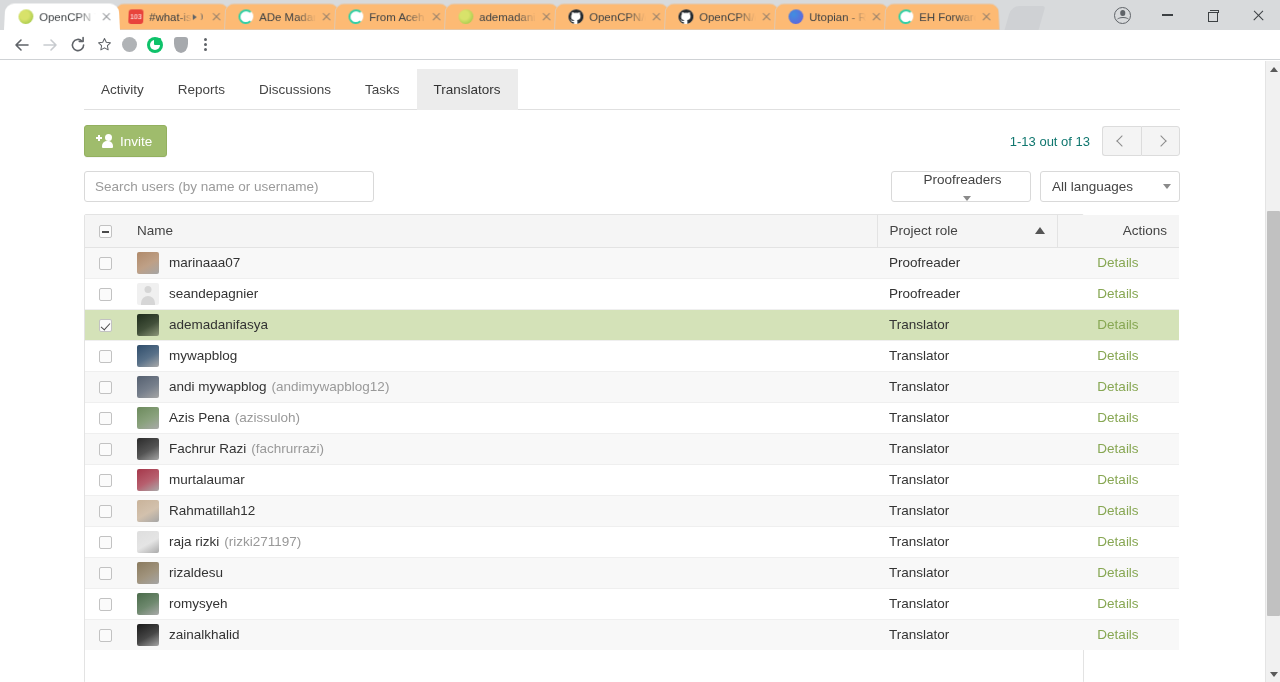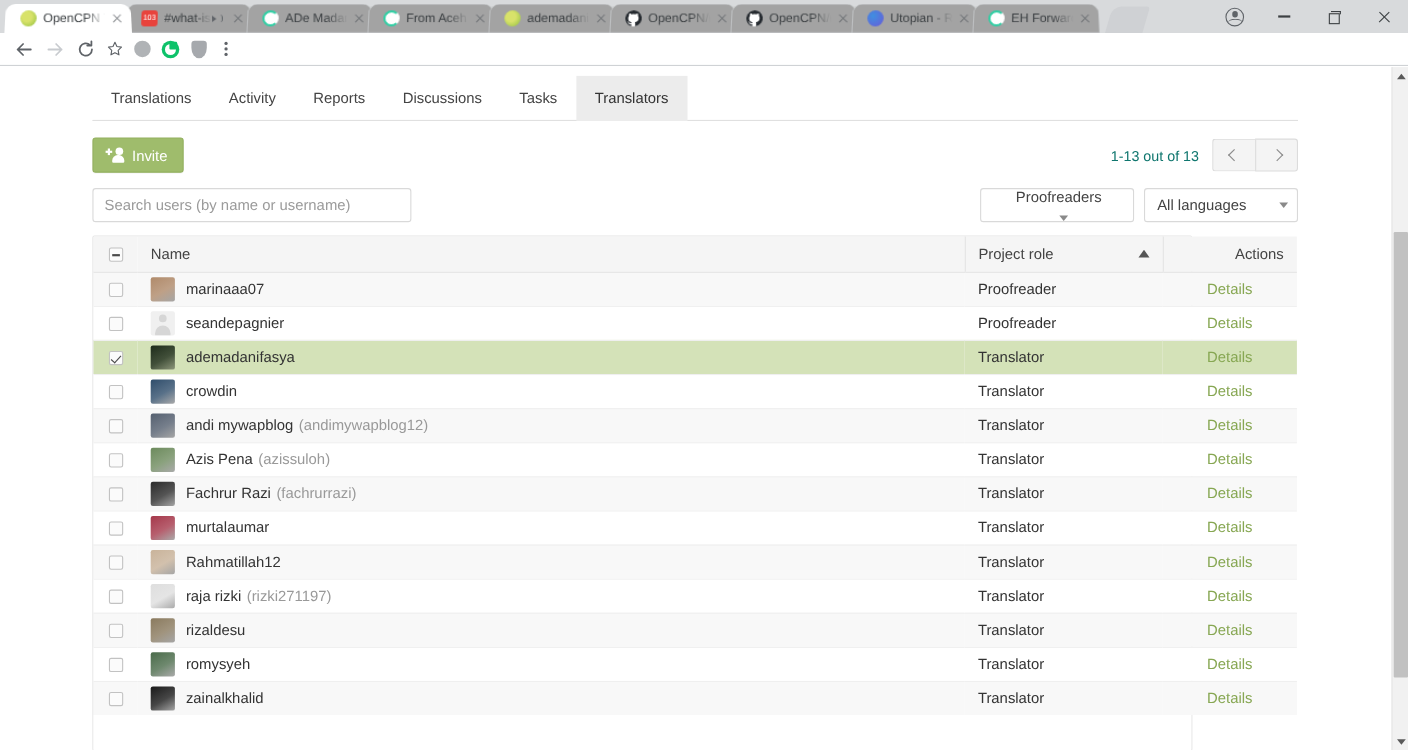--- a/index.html
+++ b/index.html
@@ -25,21 +25,21 @@
   .tab {
     position: relative;
     height: 27px;
     width: 116px;
     margin-right: -6px;
     display: flex;
     align-items: center;
     padding: 0 6px 0 14px;
     font-size: 11.5px;
     color: #3c4043;
-    background: #a3a3a3;
+    background: #fdba74;
     border-top-left-radius: 9px;
     border-top-right-radius: 9px;
     transform: perspective(8px) rotateX(0.4deg);
     transform-origin: bottom;
     box-shadow: inset 0 0 0 0.6px #cfd2d5;
     overflow: hidden;
     white-space: nowrap;
   }
   .tab.active {
     background: #ffffff;
@@ -617,23 +617,20 @@
         <i></i>
         <i></i>
         <i></i>
       </div>
   </div>
 
   <div class="viewport">
     <div class="page">
 
       <div class="navtabs" id="navtabs">
-          <div class="navtab">
-            <span>Translations</span>
-          </div>
           <div class="navtab">
             <span>Activity</span>
           </div>
           <div class="navtab">
             <span>Reports</span>
           </div>
           <div class="navtab">
             <span>Discussions</span>
           </div>
           <div class="navtab">
@@ -735,21 +732,21 @@
                   </div>
                 </td>
                 <td>Translator</td>
                 <td class="actcol"><a class="details-link">Details</a></td>
               </tr>
               <tr class="even">
                 <td class="cbcol"><span class="cb"></span></td>
                 <td>
                   <div class="namecell">
                     <span class="avatar" style="background: linear-gradient(150deg, rgb(47, 77, 107), rgba(47, 77, 107, 0.8) 55%, rgba(0, 0, 0, 0.333));"></span>
-                    <span>crowdin</span>
+                    <span>mywapblog</span>
                   </div>
                 </td>
                 <td>Translator</td>
                 <td class="actcol"><a class="details-link">Details</a></td>
               </tr>
               <tr class="odd">
                 <td class="cbcol"><span class="cb"></span></td>
                 <td>
                   <div class="namecell">
                     <span class="avatar" style="background: linear-gradient(150deg, rgb(85, 96, 112), rgba(85, 96, 112, 0.8) 55%, rgba(0, 0, 0, 0.333));"></span>

